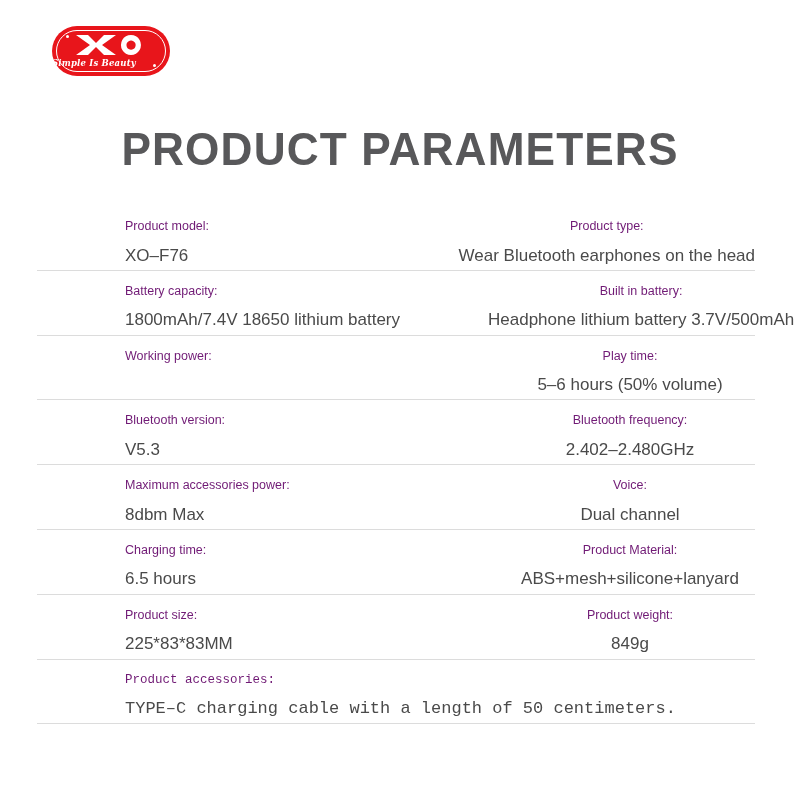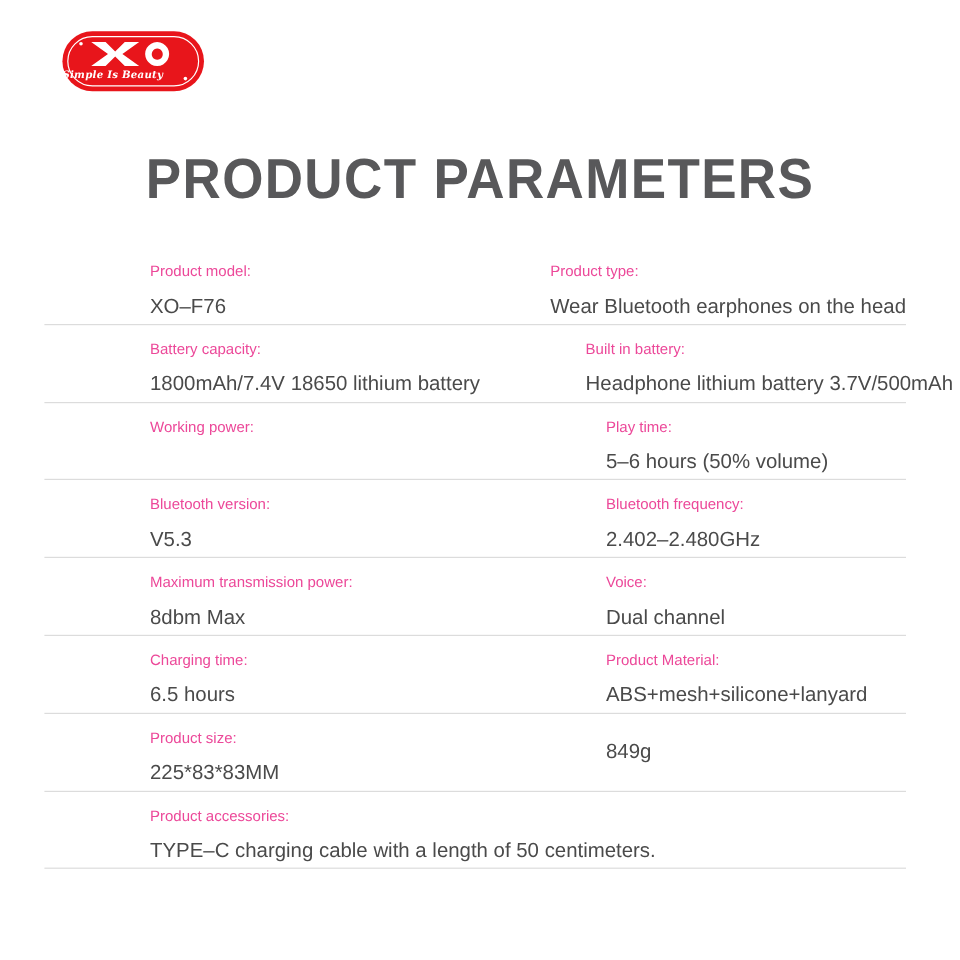--- a/index.html
+++ b/index.html
@@ -112,28 +112,30 @@
     box-sizing: border-box;
     padding-top: 12px;
   }
   .cell-left {
     width: 380px;
     padding-left: 88px;
   }
   .cell-right {
     flex: 1;
     padding-left: 88px;
+    text-align: center;
   }
   .cell-full {
     width: 100%;
     padding-left: 88px;
+    font-family: Liberation Mono, monospace;
   }
   .spec-label {
     font-size: 12.5px;
-    color: #ec4899;
+    color: #701a75;
     line-height: 1.4;
     white-space: nowrap;
   }
   .spec-value {
     font-size: 17px;
     color: #4a4a4a;
     line-height: 1.4;
     margin-top: 8px;
     white-space: nowrap;
   }
@@ -202,21 +204,21 @@
     </div>
     <div class="cell cell-right">
       <div class="spec-label">Bluetooth frequency:</div>
       <div class="spec-value">2.402–2.480GHz</div>
     </div>
     <div class="divider"></div>
   </div>
 
   <div class="spec-row">
     <div class="cell cell-left">
-      <div class="spec-label">Maximum transmission power:</div>
+      <div class="spec-label">Maximum accessories power:</div>
       <div class="spec-value">8dbm Max</div>
     </div>
     <div class="cell cell-right">
       <div class="spec-label">Voice:</div>
       <div class="spec-value">Dual channel</div>
     </div>
     <div class="divider"></div>
   </div>
 
   <div class="spec-row">
@@ -230,20 +232,21 @@
     </div>
     <div class="divider"></div>
   </div>
 
   <div class="spec-row">
     <div class="cell cell-left">
       <div class="spec-label">Product size:</div>
       <div class="spec-value">225*83*83MM</div>
     </div>
     <div class="cell cell-right">
+      <div class="spec-label">Product weight:</div>
       <div class="spec-value">849g</div>
     </div>
     <div class="divider"></div>
   </div>
 
   <div class="spec-row">
     <div class="cell cell-full">
       <div class="spec-label">Product accessories:</div>
       <div class="spec-value">TYPE–C charging cable with a length of 50 centimeters.</div>
     </div>

